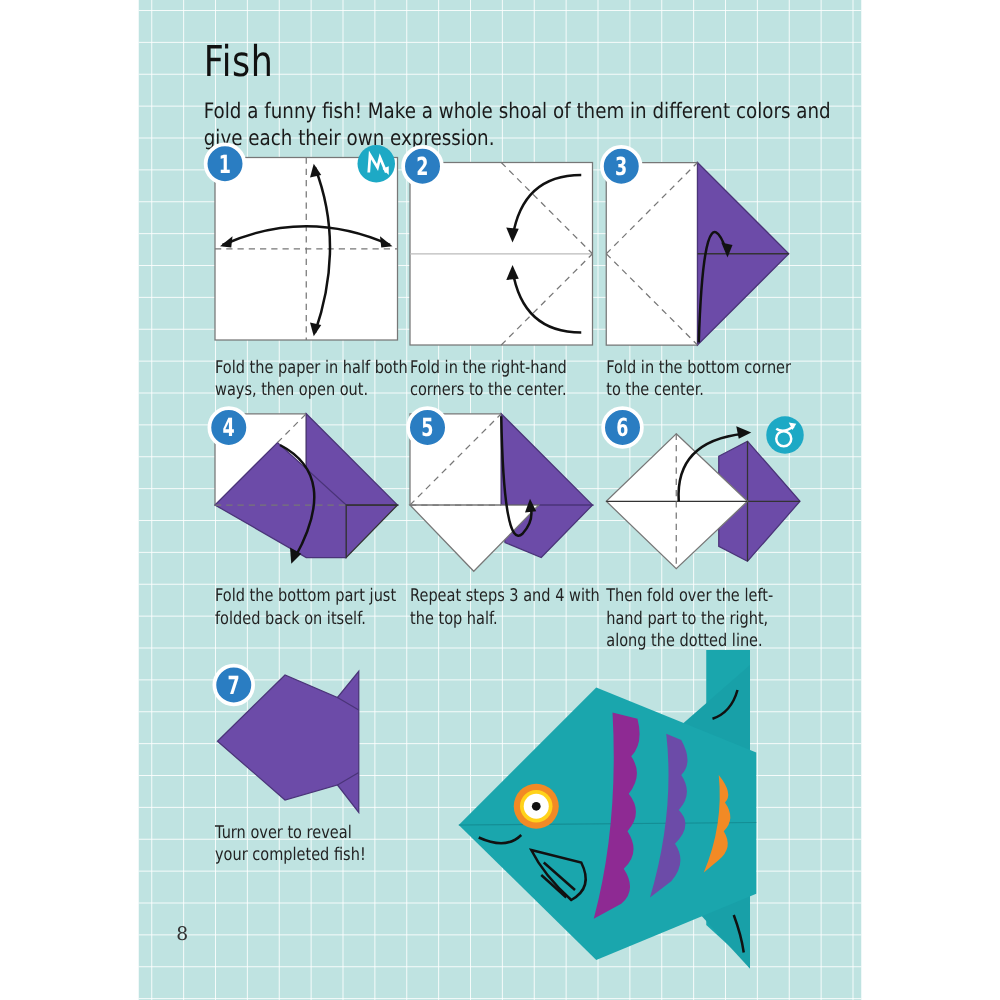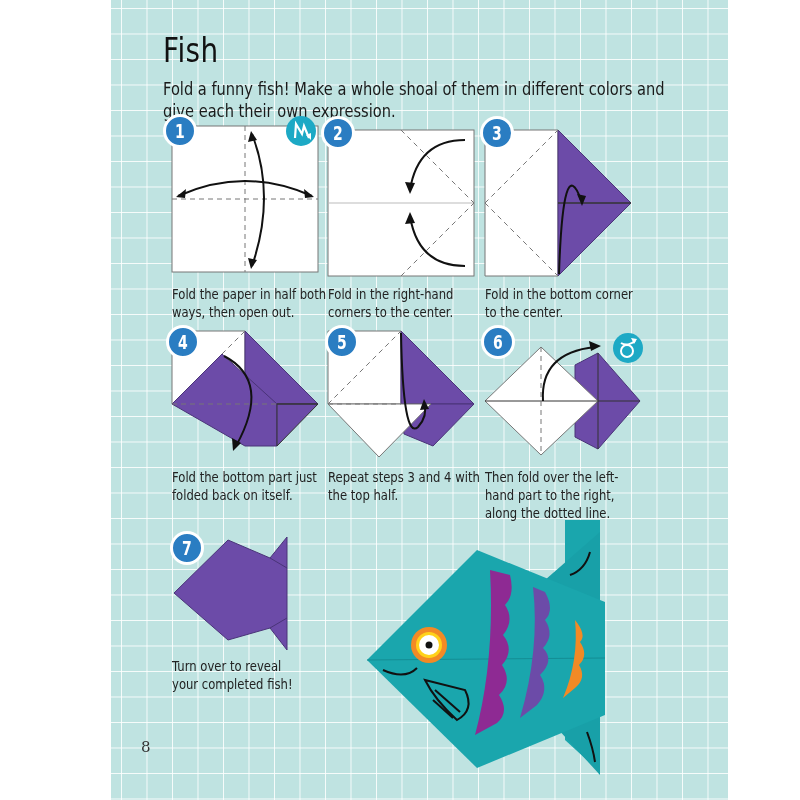--- a/index.html
+++ b/index.html
@@ -1,21 +1,21 @@
 <!DOCTYPE html>
 <html><head>
 <meta charset="utf-8">
 <style>
   html,body{margin:0;padding:0;background:#ffffff;}
   body{width:800px;height:800px;position:relative;overflow:hidden;font-family:"Liberation Sans",sans-serif;}
   .page{position:absolute;left:111px;top:0;width:578px;height:800px;background-color:#bfe3e1;
     background-image:
       linear-gradient(to right, rgba(255,255,255,0.85) 1px, transparent 1px),
       linear-gradient(to bottom, rgba(255,255,255,0.85) 1px, transparent 1px);
-    background-size:25.5px 25.5px;background-position:10px 8px;padding-left:39px;}
+    background-size:25.5px 25.5px;background-position:10px 8px;}
   .title{position:absolute;left:52px;top:30px;font-size:34px;color:#111;font-family:"DejaVu Sans",sans-serif;transform:scaleX(0.82);transform-origin:left;letter-spacing:0.5px;}
   .intro{position:absolute;left:52px;top:78px;width:520px;font-size:17px;line-height:22px;color:#1a1a1a;font-family:"DejaVu Sans",sans-serif;transform:scaleX(0.86);transform-origin:left;width:600px;}
   .step{position:absolute;}
   .step svg{position:absolute;left:0;top:0;overflow:visible;}
   .caption{position:absolute;font-size:14px;line-height:18px;color:#222;font-family:"DejaVu Sans",sans-serif;transform:scaleX(0.83);transform-origin:left;white-space:nowrap;}
   .badge{position:absolute;width:28px;height:28px;border-radius:50%;background:#2a7dc2;border:3px solid #fff;color:#fff;font-weight:bold;font-size:20px;display:flex;align-items:center;justify-content:center;font-family:"DejaVu Sans",sans-serif;box-sizing:content-box;}
   .badge span{transform:scaleX(0.7);display:inline-block;}
   .tipicon{position:absolute;width:30px;height:30px;border-radius:50%;background:#1da9c5;}
   .pagenum{position:absolute;left:30px;top:738px;font-size:15px;color:#333;font-family:"DejaVu Serif",serif;}
 </style>

